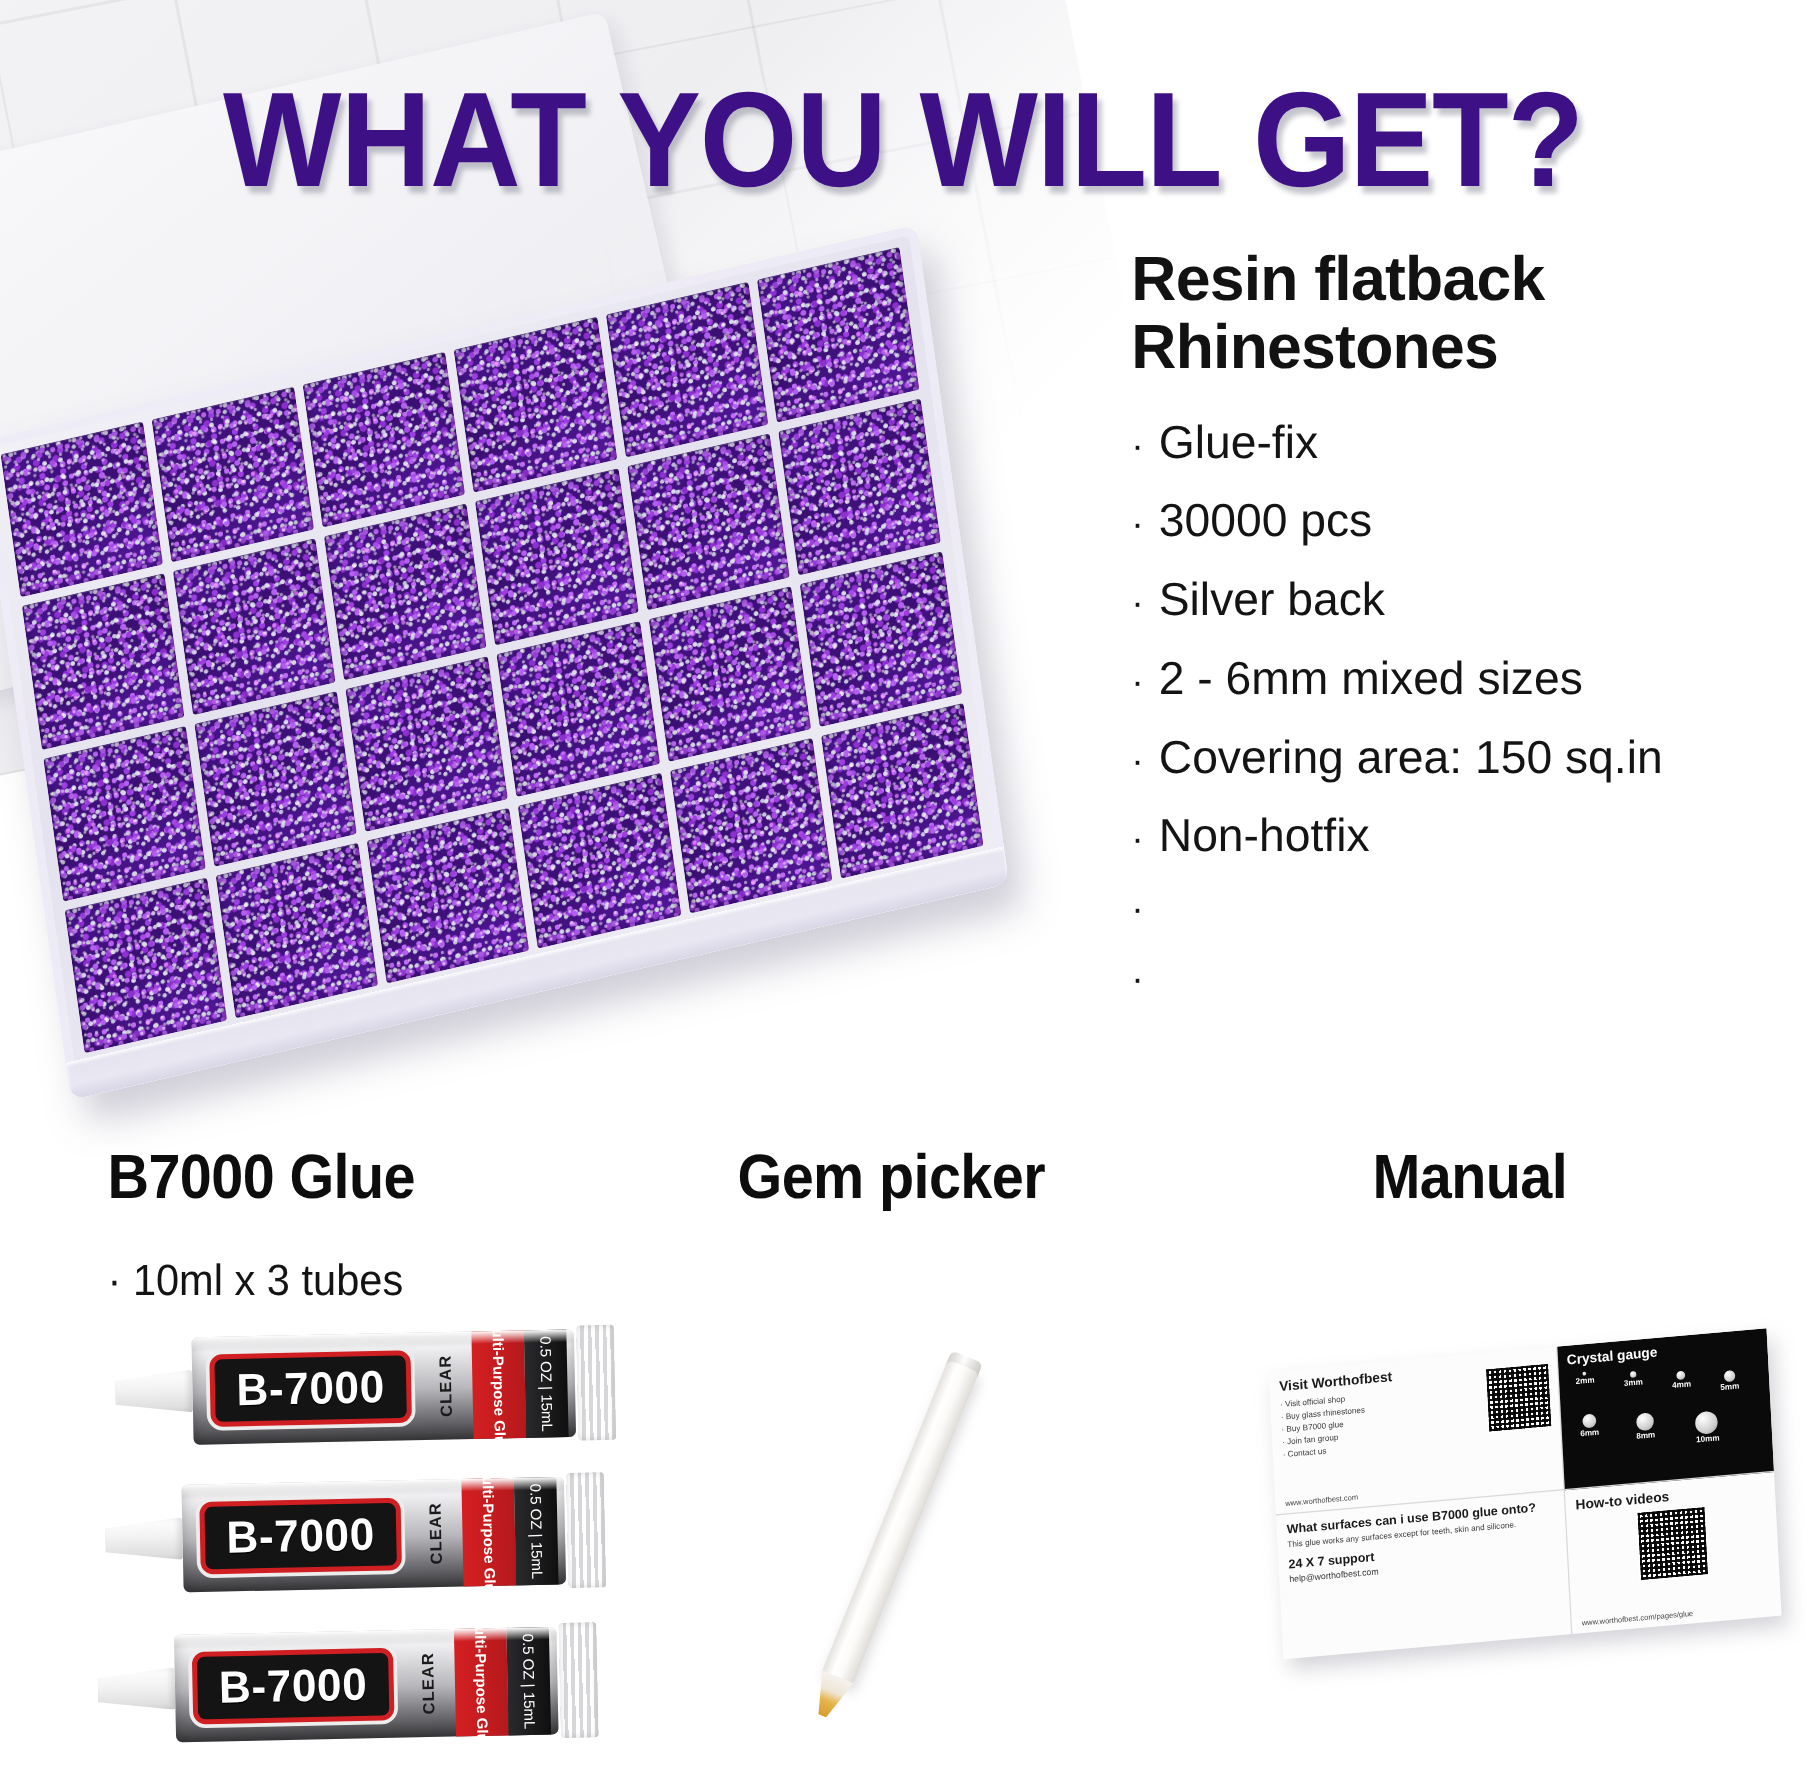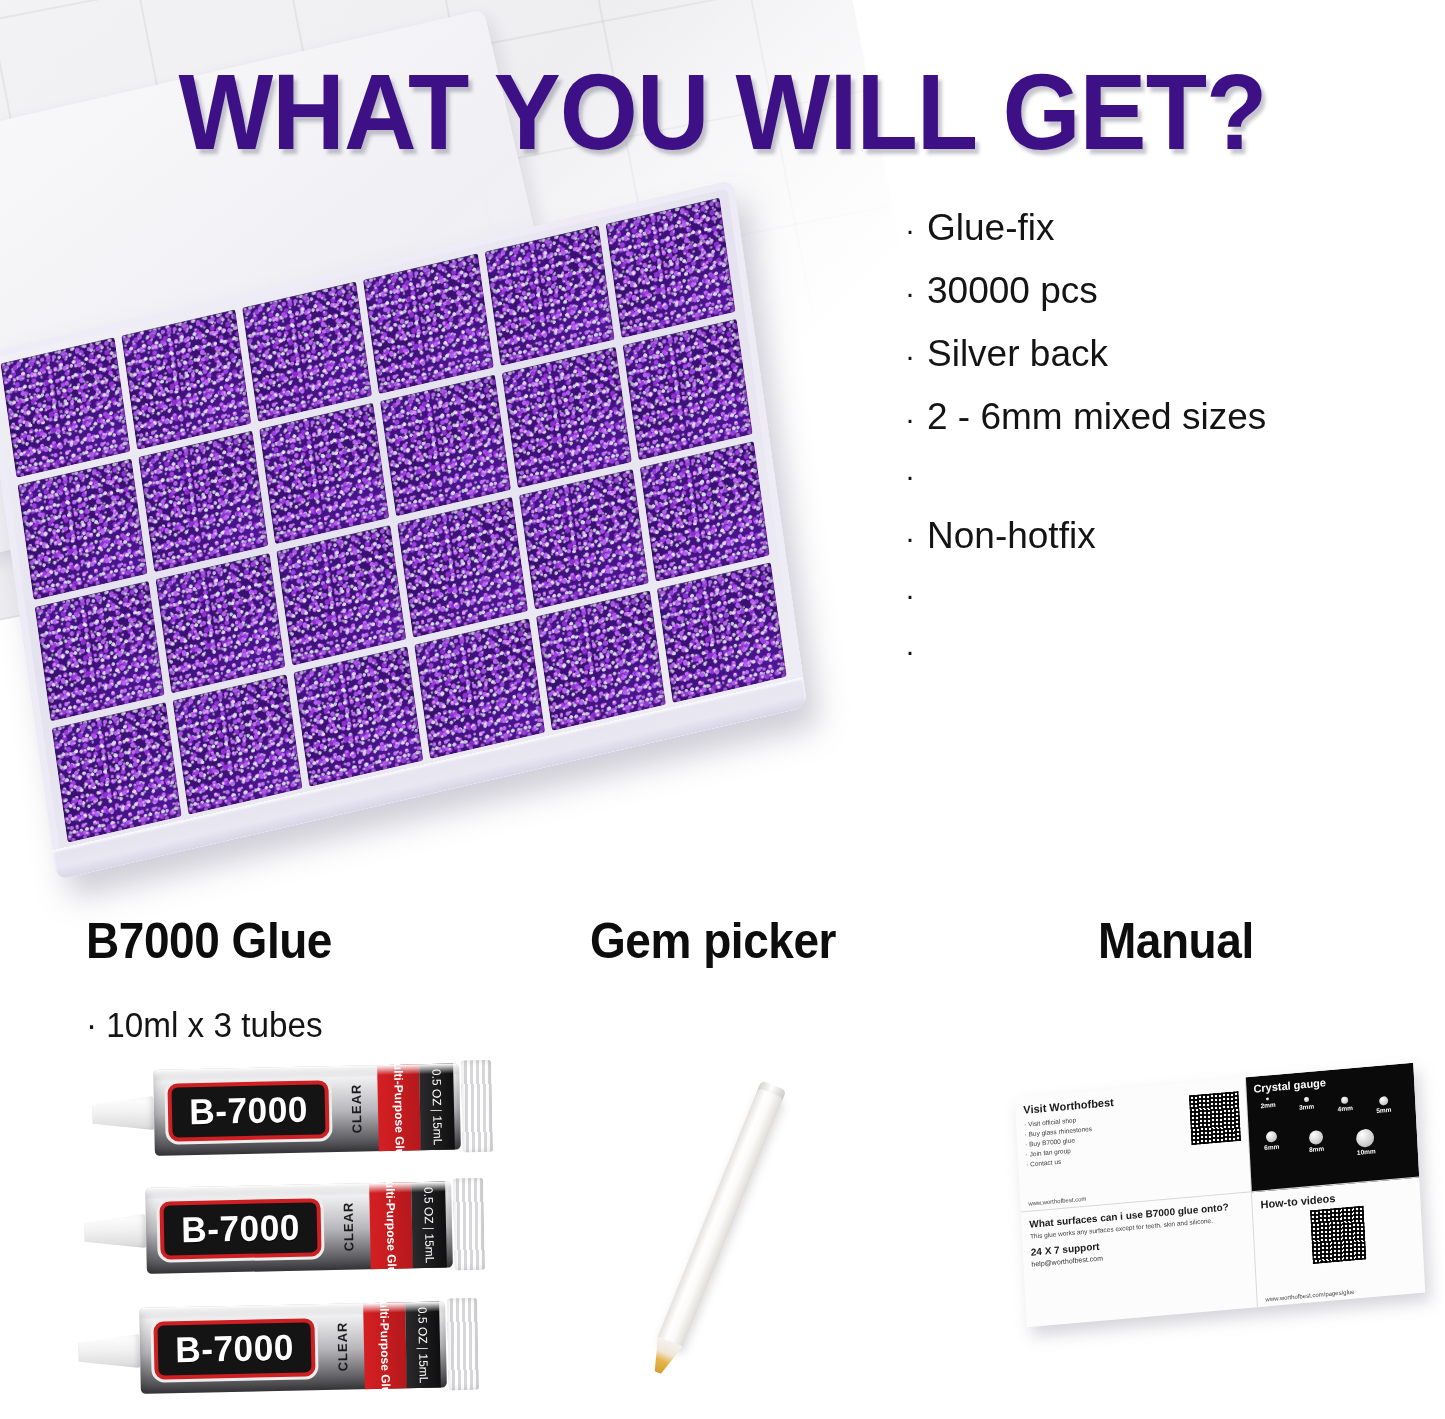--- a/index.html
+++ b/index.html
@@ -376,39 +376,41 @@
       <div class="cell"></div>
       <div class="cell"></div>
       <div class="cell"></div>
       <div class="cell"></div>
     </div>
     <div class="tray-rim"></div>
   </div>
 </div>
 
 <div class="features">
+  <h2>Resin flatback Rhinestones</h2>
   <ul class="feat-list">
     <li>
       <span class="dot">·</span>
       <span>Glue-fix</span>
     </li>
     <li>
       <span class="dot">·</span>
       <span>30000 pcs</span>
     </li>
     <li>
       <span class="dot">·</span>
       <span>Silver back</span>
     </li>
     <li>
       <span class="dot">·</span>
       <span>2 - 6mm mixed sizes</span>
     </li>
     <li>
       <span class="dot">·</span>
+      <span>Covering area: 150 sq.in</span>
     </li>
     <li>
       <span class="dot">·</span>
       <span>Non-hotfix</span>
     </li>
     <li>
       <span class="dot">·</span>
     </li>
     <li>
       <span class="dot">·</span>

